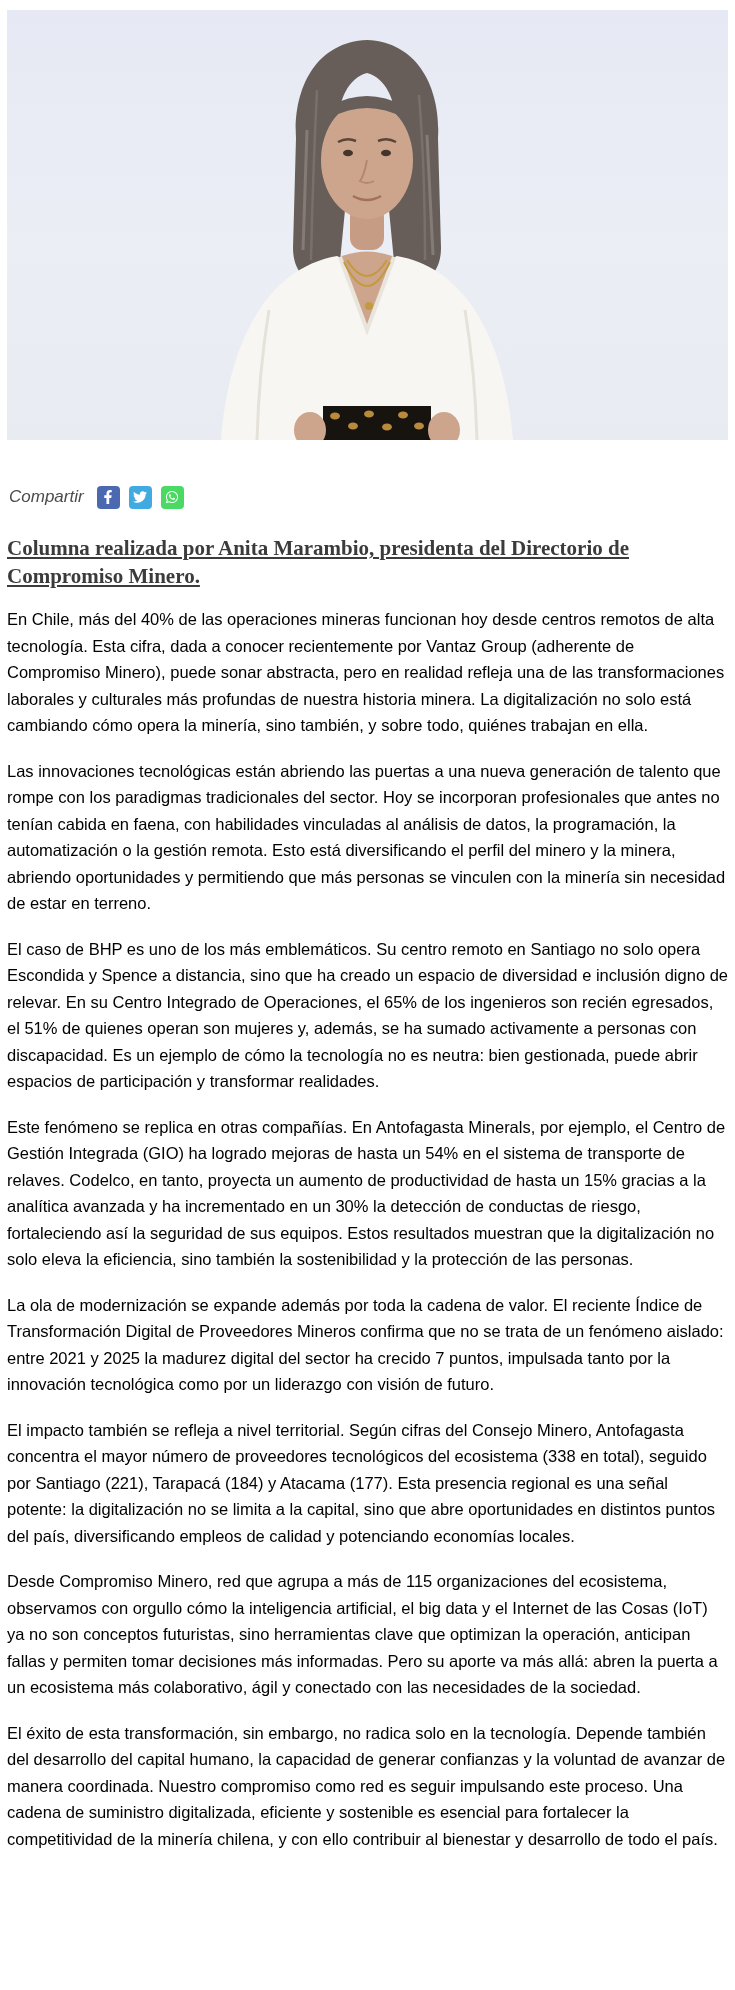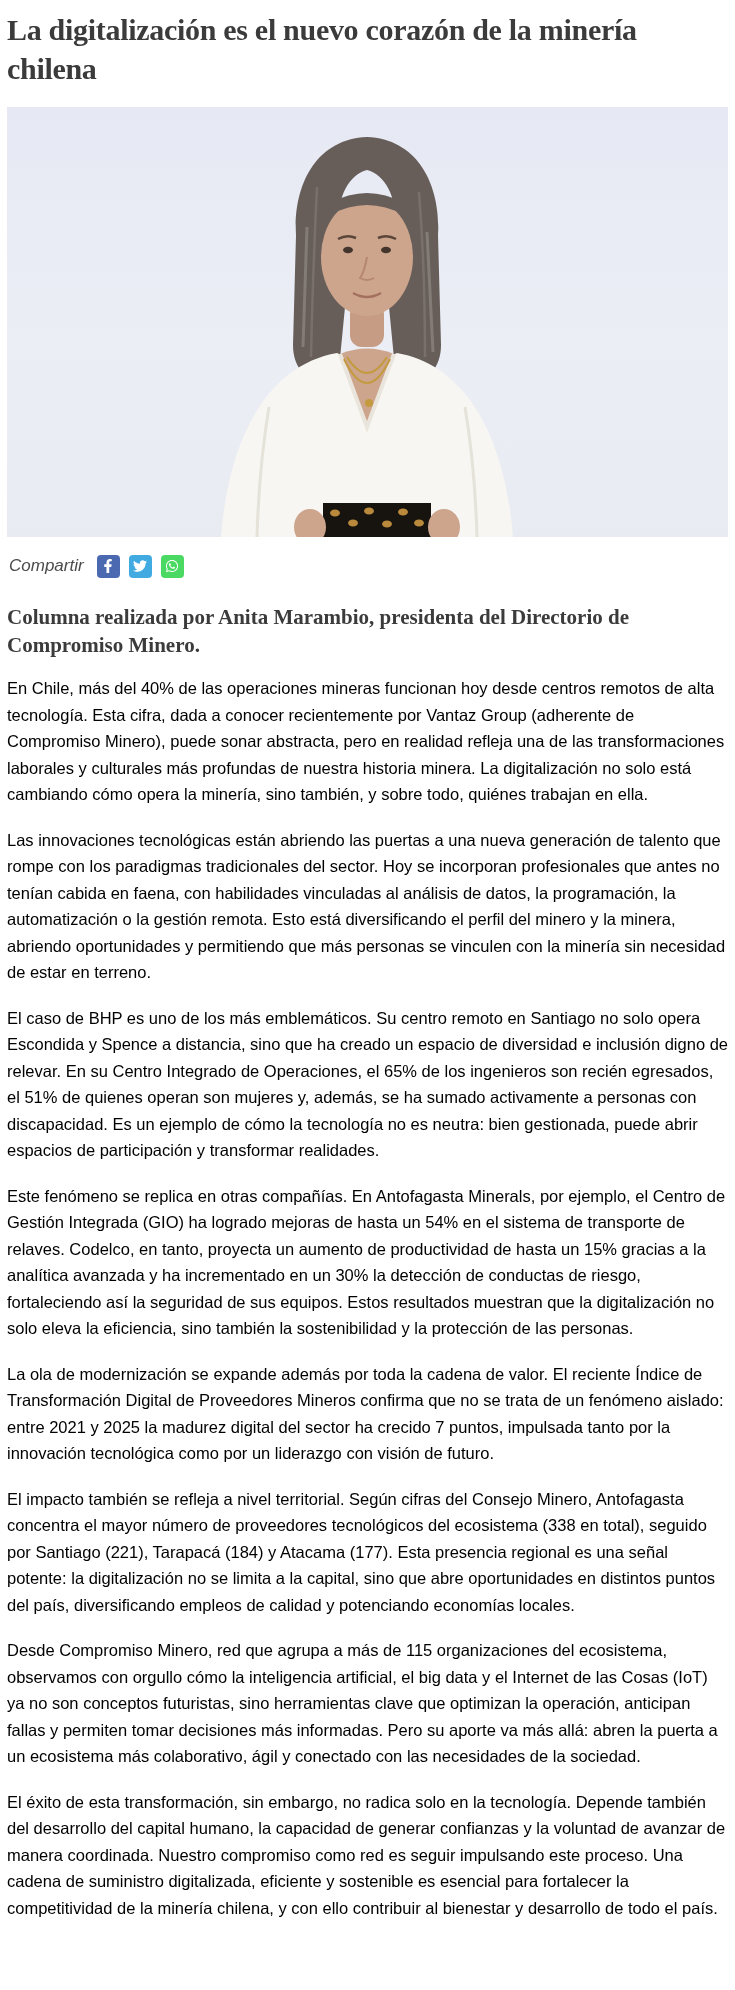--- a/index.html
+++ b/index.html
@@ -12,21 +12,21 @@
     font-weight: 700;
     font-size: 30px;
     line-height: 39px;
     letter-spacing: -0.3px;
     color: #3b3b3b;
   }
 
   .photo-wrap { width: 721px; height: 430px; overflow: hidden; }
   .photo-wrap svg { display: block; }
 
-  .share-row { display: flex; align-items: center; margin: 16px 0 24px 2px; }
+  .share-row { display: flex; align-items: center; margin: 44px 0 24px 2px; }
   .share-label {
     font-style: italic;
     font-size: 17px;
     color: #4b4b4b;
     margin-right: 13px;
   }
   .share-btn {
     width: 23px; height: 23px;
     border-radius: 4px;
     display: flex; align-items: center; justify-content: center;
@@ -40,35 +40,35 @@
   }
   .share-btn.print-btn svg { width: 26px; height: 24px; }
 
   h2.byline {
     margin: 0 0 16px 0;
     font-family: "Liberation Serif", serif;
     font-weight: 700;
     font-size: 21px;
     line-height: 28px;
     color: #3b3b3b;
+    text-decoration: underline;
   }
 
   .body-text p {
     margin: 0 0 19px 0;
     font-size: 16.5px;
     line-height: 26.5px;
     color: #000000;
   }
 </style>
 </head>
 <body>
 
 <div class="container">
 
-  <h1 class="headline">La digitalización es el nuevo corazón de la minería chilena</h1>
 
   <div class="photo-wrap">
     <svg width="721" height="430" viewBox="0 0 721 430" xmlns="http://www.w3.org/2000/svg">
       <defs>
         <linearGradient id="bgGrad" x1="0" y1="0" x2="0" y2="1">
           <stop offset="0" stop-color="#e6e9f3"></stop>
           <stop offset="0.55" stop-color="#eceef6"></stop>
           <stop offset="1" stop-color="#e9ebf2"></stop>
         </linearGradient>
       </defs>

